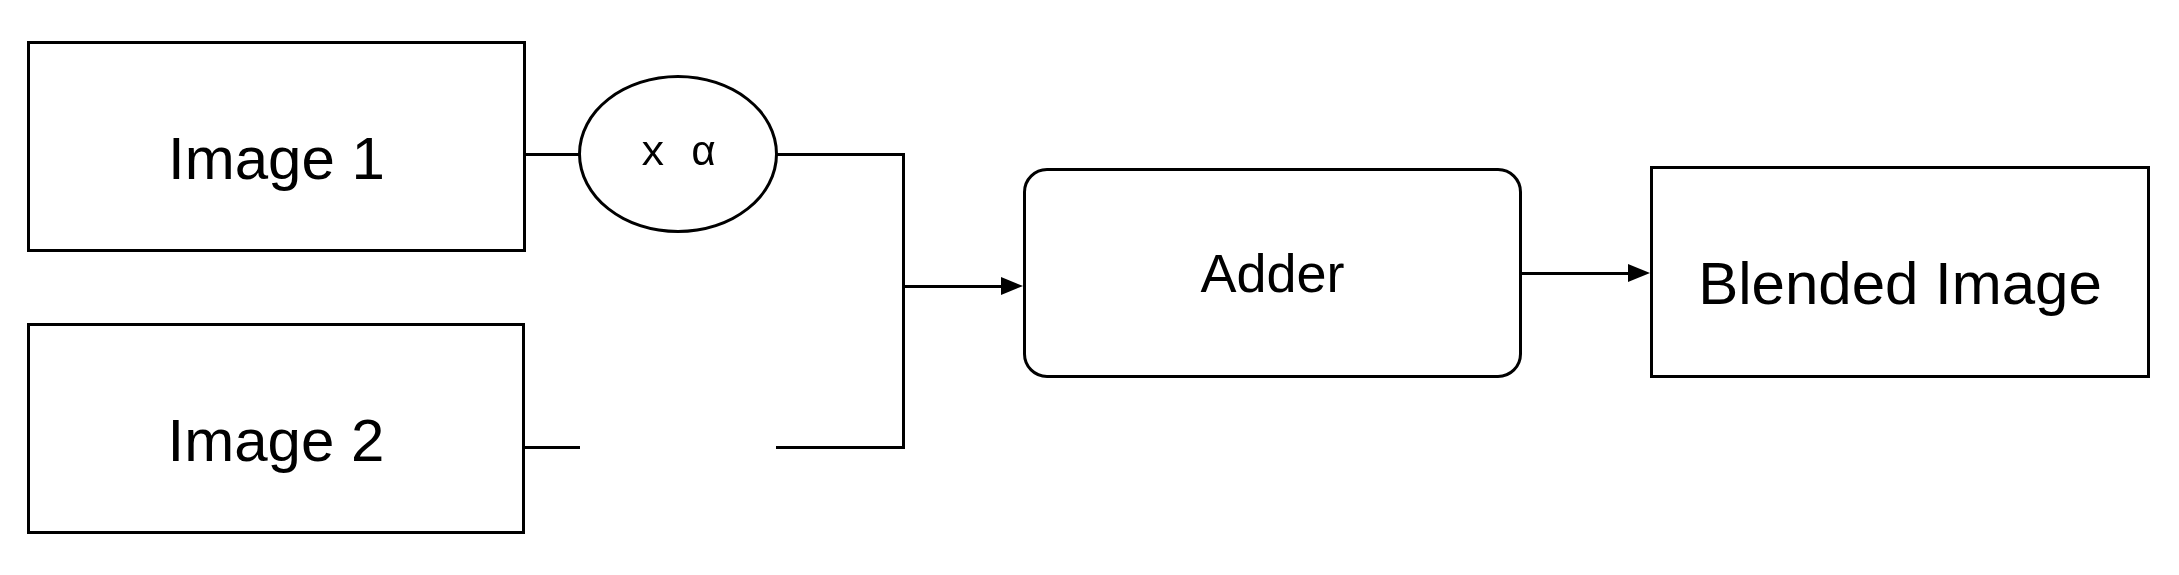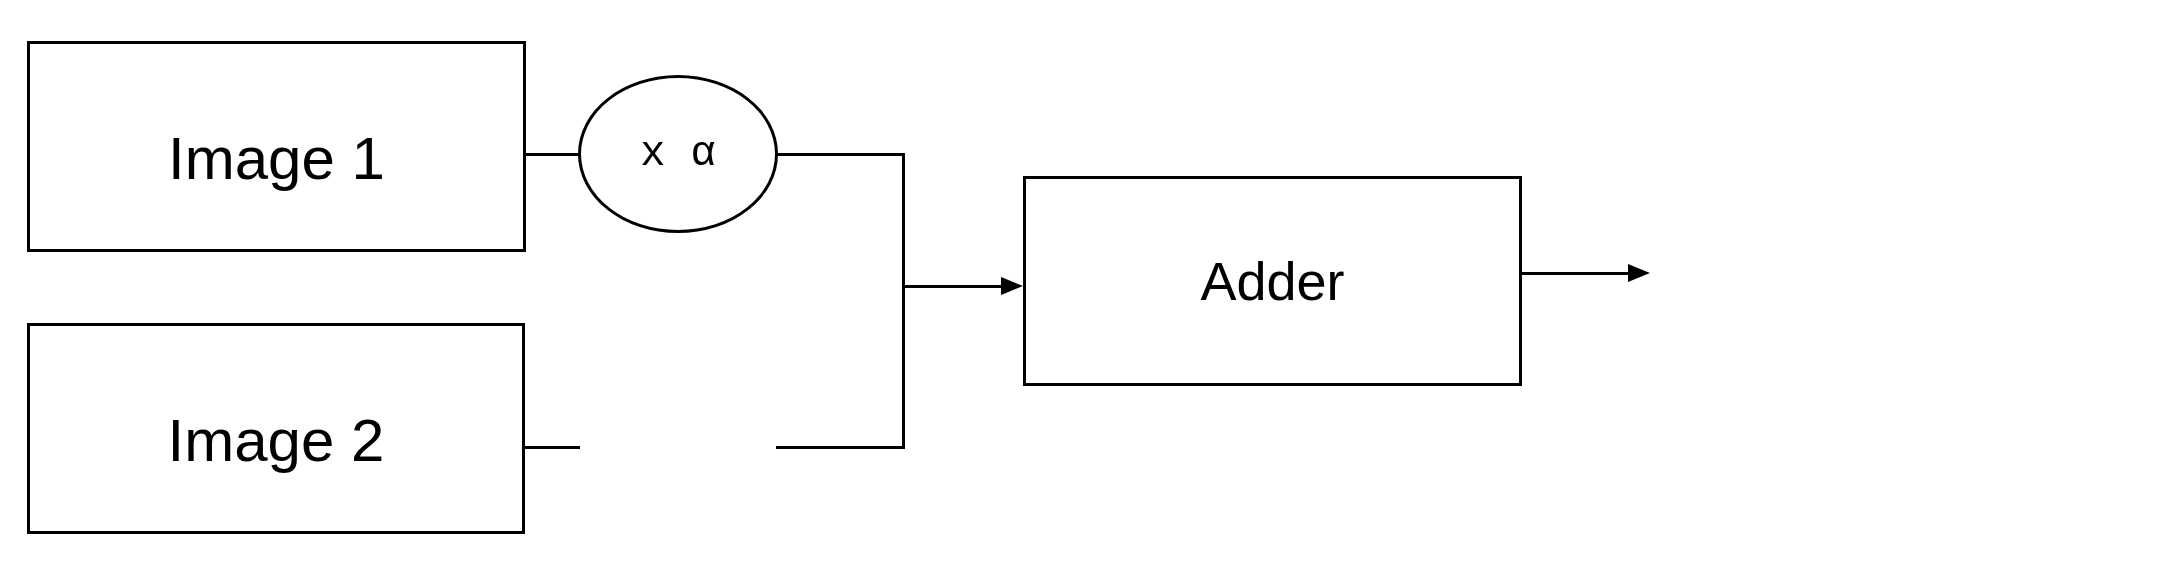--- a/index.html
+++ b/index.html
@@ -42,21 +42,21 @@
     border-top: 9px solid transparent;
     border-bottom: 9px solid transparent;
     border-left: 22px solid #000000;
   }
 
   
   #n-image1  { left: 27px;   top: 41px;  width: 499px; height: 211px; }
   #n-image2  { left: 27px;   top: 323px; width: 498px; height: 211px; align-items: center; }
   #n-mul-a   { left: 578px;  top: 75px;  width: 200px; height: 158px; }
   #n-mul-b   { left: 578px;  top: 370px; width: 200px; height: 156px; }
-  #n-adder   { left: 1023px; top: 176px; width: 499px; height: 210px; }
+  #n-adder   { left: 1023px; top: 168px; width: 499px; height: 210px; border-radius: 24px; }
   #n-blended { left: 1650px; top: 166px; width: 500px; height: 212px; }
 
   
   #l-img1-mul   { left: 524px;  top: 153px; width: 56px;  height: 3px; }
   #l-mul-a-out  { left: 776px;  top: 153px; width: 129px; height: 3px; }
   #l-merge-vert { left: 902px;  top: 153px; width: 3px;   height: 296px; }
   #l-img2-mul   { left: 523px;  top: 446px; width: 57px;  height: 3px; }
   #l-mul-b-out  { left: 776px;  top: 446px; width: 129px; height: 3px; }
   #l-to-adder   { left: 903px;  top: 285px; width: 100px; height: 3px; }
   #ah-to-adder  { left: 1001px; top: 277px; }
@@ -88,14 +88,17 @@
 
   <div class="node ellipse" id="n-mul-a">
     <span class="label-sm">x α</span>
   </div>
 
 
   <div class="node" id="n-adder">
     <span class="label-md">Adder</span>
   </div>
 
+  <div class="node" id="n-blended">
+    <span class="label-lg">Blended Image</span>
+  </div>
 
 </div>
 
 </body></html>

